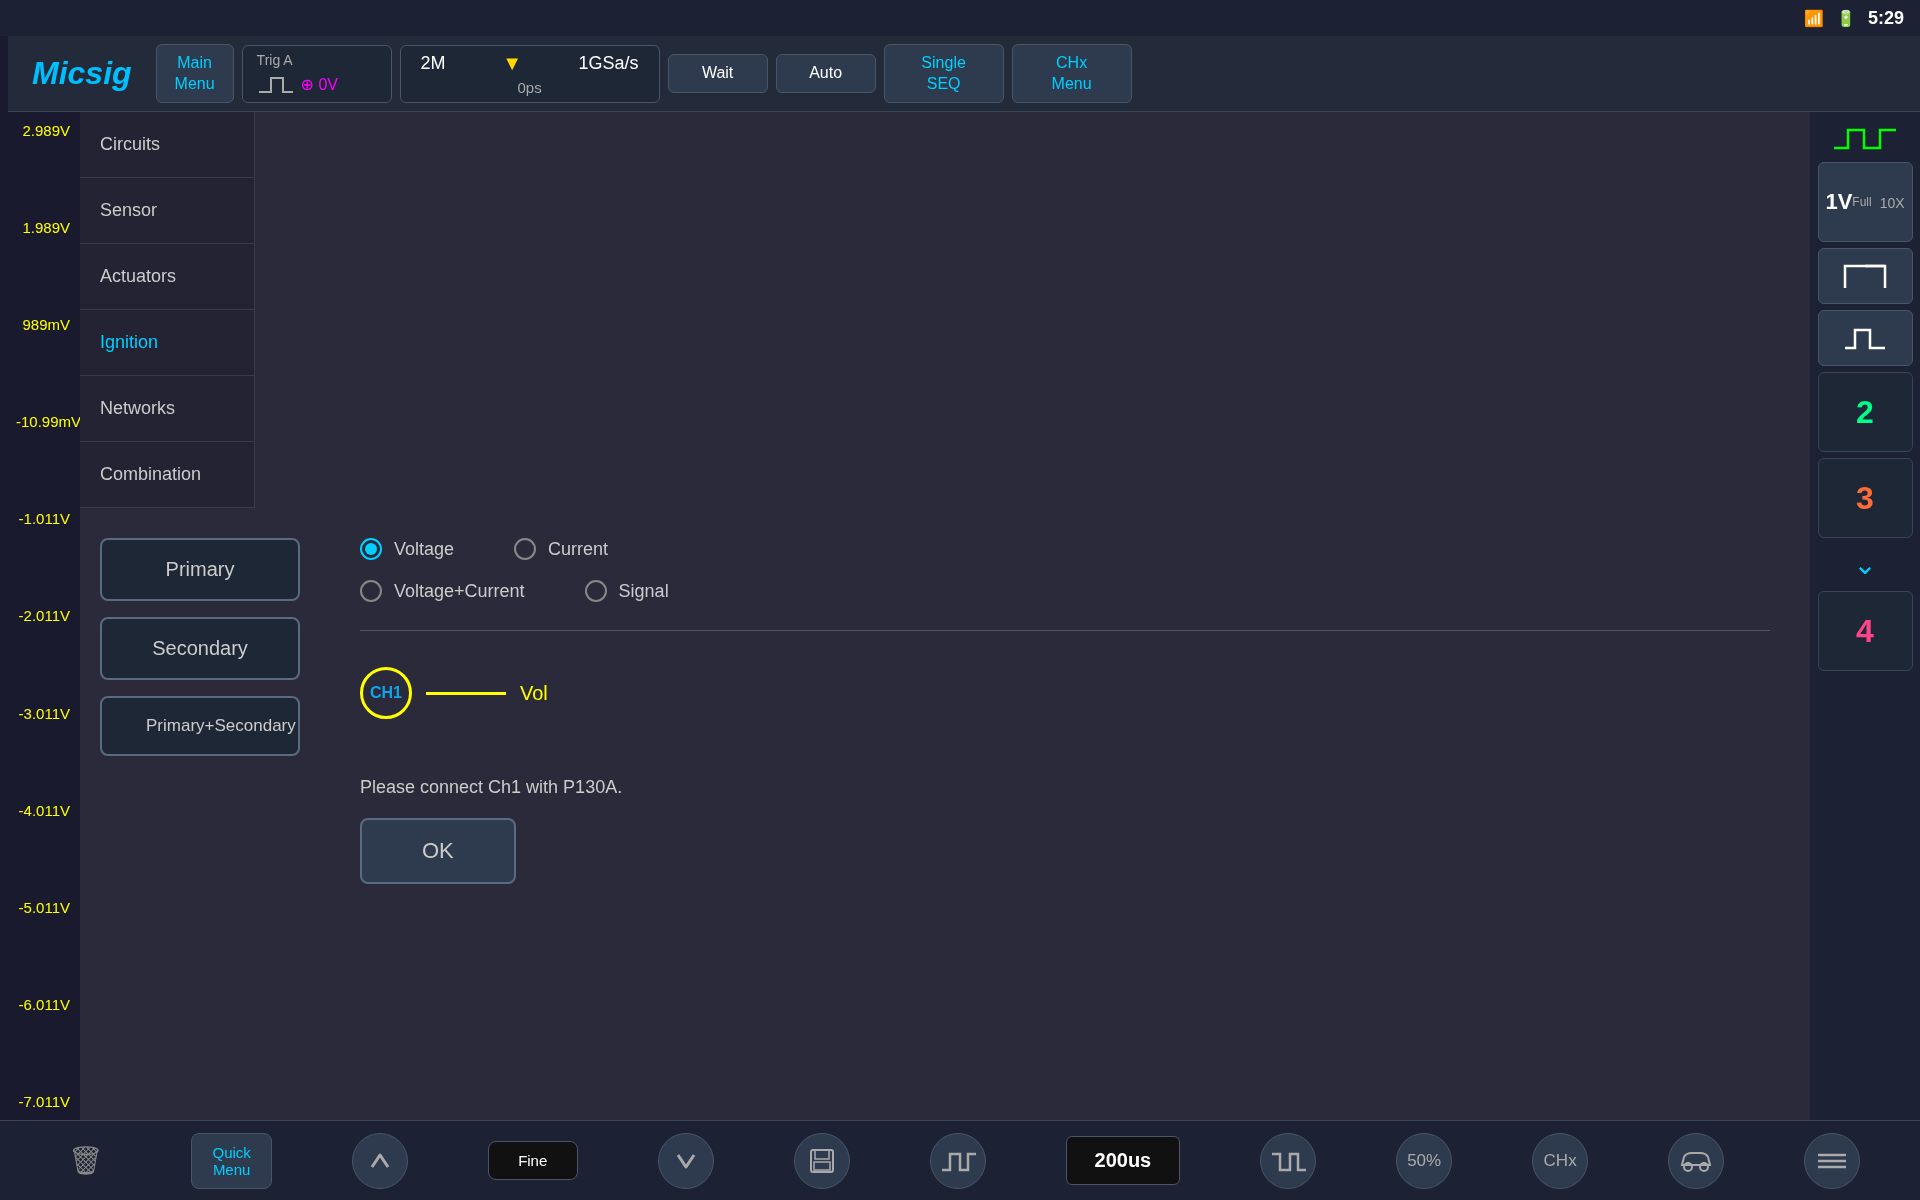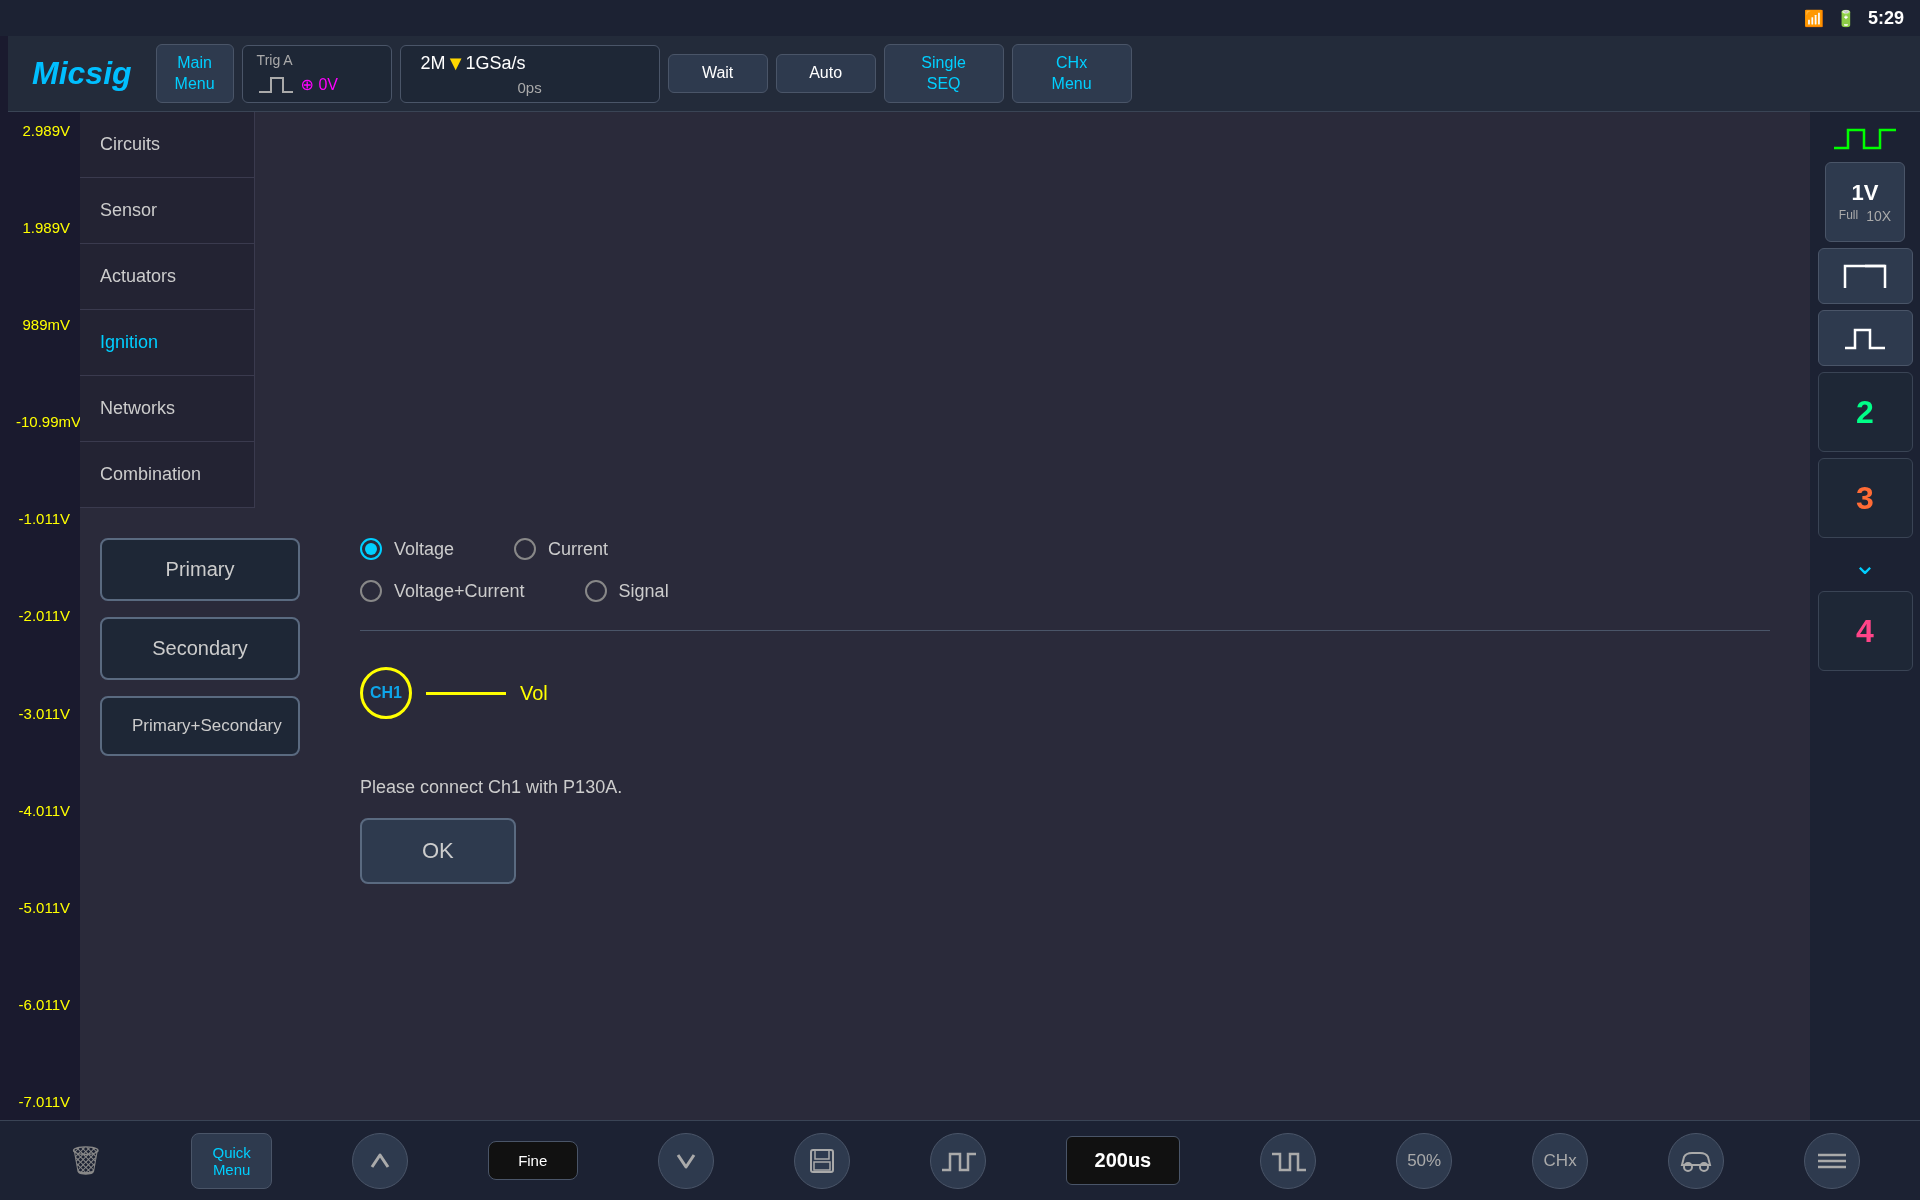--- a/index.html
+++ b/index.html
@@ -78,21 +78,21 @@
     .timebase-box {
       background: #1e2736;
       border: 1px solid #4a5568;
       border-radius: 6px;
       color: #fff;
       padding: 6px 20px;
       min-width: 260px;
       text-align: center;
       font-size: 18px;
     }
-    .timebase-top { display: flex; align-items: center; }
+    .timebase-top { display: flex; justify-content: space-between; align-items: center; }
     .timebase-arrow { color: #ffd700; font-size: 20px; }
     .timebase-bottom { color: #aaa; font-size: 15px; margin-top: 4px; }
 
     
     #right-panel {
       position: absolute;
       top: 112px; right: 0;
       width: 110px;
       height: calc(100% - 112px - 80px);
       background: #1c2233;
@@ -101,24 +101,23 @@
       align-items: center;
       padding: 8px 4px;
       gap: 6px;
       z-index: 80;
     }
 
     .ch-indicator {
       background: #2e3a4e;
       border: 1px solid #4a5568;
       border-radius: 6px;
-      width: 80px;
+      width: 95px;
       height: 80px;
       display: flex;
-      flex-direction: column;
       align-items: center;
       justify-content: center;
       color: #fff;
     }
     .ch-indicator .volt { font-size: 22px; font-weight: bold; color: #fff; }
     .ch-indicator .full { font-size: 12px; color: #aaa; }
     .ch-indicator .mult { font-size: 14px; color: #aaa; }
 
     .wave-btn {
       background: #2e3a4e;
@@ -325,21 +324,21 @@
       cursor: pointer;
       border-bottom: 1px solid #3a3a4e;
     }
     .sidebar-item.active { color: #00cfff; }
     .mode-btn {
       background: #1e2736;
       border: 2px solid #5a6a80;
       border-radius: 8px;
       color: #ccc;
       font-size: 20px;
-      padding: 18px 30px;
+      padding: 18px 44px;
       cursor: pointer;
       width: 200px;
       text-align: center;
     }
     .radio-row {
       display: flex;
       gap: 60px;
       align-items: center;
     }
     .radio-item {

